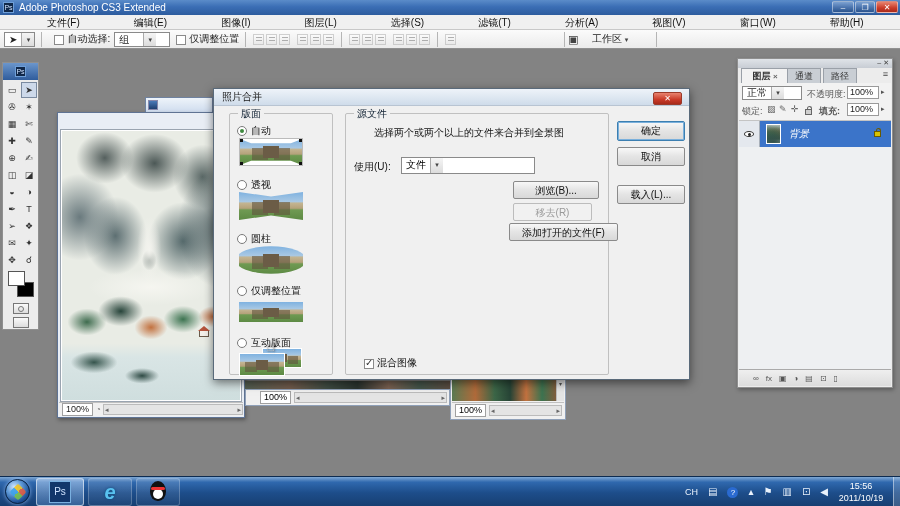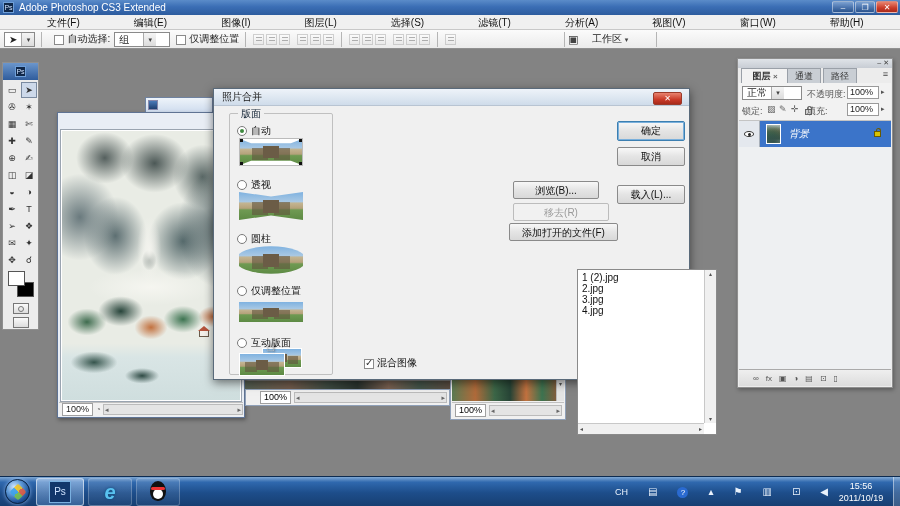--- a/index.html
+++ b/index.html
@@ -123,21 +123,21 @@
     background:conic-gradient(#e85a3a 0 25%,#7ac143 0 50%,#3aa0e8 0 75%,#f5c518 0);border-radius:2px;transform:rotate(45deg);opacity:.85;}
   .tbtn{position:absolute;top:1px;width:48px;height:28px;border-radius:3px;display:flex;align-items:center;justify-content:center;}
   .tbtn.active{background:linear-gradient(rgba(210,230,255,.5),rgba(110,160,220,.35));border:1px solid rgba(255,255,255,.55);}
   .tbtn.idle{background:linear-gradient(rgba(255,255,255,.14),rgba(255,255,255,.03));border:1px solid rgba(255,255,255,.22);}
   .ps-app{width:22px;height:22px;background:#12366b;border:1px solid #7ab0e0;color:#cfe2ff;font-size:10px;line-height:20px;text-align:center;}
   .ie-e{font-size:20px;font-style:italic;font-weight:bold;color:#59c2f0;text-shadow:0 0 3px #0a4a7a;}
   .qq{position:relative;width:18px;height:22px;}
   .qq .body{position:absolute;left:1px;top:0;width:16px;height:20px;background:#111;border-radius:50% 50% 46% 46%;}
   .qq .belly{position:absolute;left:4px;top:8px;width:10px;height:10px;background:#fff;border-radius:50%;}
   .qq .scarf{position:absolute;left:2px;top:6px;width:14px;height:3px;background:#e33;border-radius:2px;}
-  .tray{position:absolute;top:0;height:30px;display:flex;align-items:center;gap:20px;color:#eaf2fc;font-size:9px;}
+  .tray{position:absolute;top:0;height:30px;display:flex;align-items:center;gap:10px;color:#eaf2fc;font-size:9px;}
   .tray .ic{font-size:10px;line-height:10px;}
   .helpdot{width:11px;height:11px;border-radius:50%;background:#2a6ad0;color:#fff;font-size:8px;line-height:11px;text-align:center;}
   .clock{position:absolute;right:10px;top:3px;width:58px;text-align:center;color:#fff;font-size:9px;line-height:12px;}
   .showdesk{position:absolute;right:0;top:0;width:7px;height:30px;background:rgba(255,255,255,.16);border-left:1px solid rgba(255,255,255,.45);}
 
   
   .painting{position:absolute;inset:1px;background-color:#e9ece5;background-image:
     radial-gradient(ellipse 30px 14px at 18% 86%,#35544c,rgba(53,84,76,0) 78%),
     radial-gradient(ellipse 22px 10px at 45% 91%,#2e4a44,rgba(46,74,68,0) 78%),
     linear-gradient(to bottom,rgba(0,0,0,0) 79%,#d9e5e5 84%,#cfdede 100%),
@@ -346,45 +346,38 @@
         <span>互动版面</span>
       </span>
       <span class="thumb t-inter" style="top:234px;height:30px;">
         <span class="photo p2"></span>
         <span class="photo"></span>
       </span>
     </div>
 
     <span class="hand-cursor" style="left:52px;top:248px;">☝</span>
 
-
-    <div class="listbox">
-      <div style="padding-top:2px;">
-        <div class="file-row">1 (2).jpg</div>
-        <div class="file-row">2.jpg</div>
-        <div class="file-row">3.jpg</div>
-        <div class="file-row">4.jpg</div>
-      </div>
-      <div class="vscroll">
-        <div>▴</div>
-        <div style="position:absolute;bottom:1px;left:0;right:0;">▾</div>
-      </div>
-      <div class="hscroll">
-        <span>◂</span>
-        <span>▸</span>
-      </div>
-    </div>
+    <div class="grp" style="left:131px;top:24px;width:264px;height:262px;">
+      <span class="grp-title">源文件</span>
+      <div class="abs" style="left:28px;top:12px;width:225px;font-size:10px;color:#111;">选择两个或两个以上的文件来合并到全景图</div>
+      <span class="abs" style="left:8px;top:46px;font-size:10px;color:#111;">使用(U):</span>
+      <span class="ddl abs" style="left:55px;top:43px;width:134px;height:17px;">
+        <span class="val">文件</span>
+        <span class="arr">▾</span>
+      </span>
+    </div>
+
 
     <span class="abs" style="left:150px;top:267px;display:flex;align-items:center;font-size:10px;color:#111;">
       <span class="chk checked" style="margin-left:0;"></span>
       <span>混合图像</span>
     </span>
 
     <span class="wbtn" style="left:299px;top:92px;width:86px;height:18px;">浏览(B)...</span>
-    <span class="wbtn dis" style="left:299px;top:114px;width:96px;height:18px;">移去(R)</span>
+    <span class="wbtn dis" style="left:299px;top:114px;width:79px;height:18px;">移去(R)</span>
     <span class="wbtn" style="left:295px;top:134px;width:109px;height:18px;">添加打开的文件(F)</span>
 
     <span class="wbtn def" style="left:403px;top:32px;width:68px;height:20px;">确定</span>
     <span class="wbtn" style="left:403px;top:58px;width:68px;">取消</span>
     <span class="wbtn" style="left:403px;top:96px;width:68px;">载入(L)...</span>
   </div>
 
   <div class="panelgrp">
     <div class="pg-collapse">
       <span>–</span>
@@ -404,21 +397,21 @@
         <span class="arr" style="line-height:12px;">▾</span>
       </span>
       <span class="abs" style="left:68px;top:5px;color:#555;">不透明度:</span>
       <span class="pbox abs" style="left:108px;top:3px;width:32px;">100%</span>
       <span class="abs" style="left:142px;top:5px;font-size:7px;color:#555;">▸</span>
       <span class="abs" style="left:3px;top:22px;color:#555;">锁定:</span>
       <span class="abs" style="left:28px;top:21px;font-size:9px;color:#666;">▨</span>
       <span class="abs" style="left:40px;top:21px;font-size:9px;color:#666;">✎</span>
       <span class="abs" style="left:52px;top:21px;font-size:9px;color:#666;">✛</span>
       <span class="padlock gray abs" style="left:64px;top:24px;"></span>
-      <span class="abs" style="left:68px;top:22px;color:#555;">填充:</span>
+      <span class="abs" style="left:80px;top:22px;color:#555;font-weight:bold;">填充:</span>
       <span class="pbox abs" style="left:108px;top:20px;width:32px;">100%</span>
       <span class="abs" style="left:142px;top:22px;font-size:7px;color:#555;">▸</span>
     </div>
 
     <div class="abs" style="left:1px;top:62px;right:1px;height:26px;background:#3b74c9;display:flex;align-items:center;">
       <span style="width:21px;height:26px;background:#e4e8ee;border-right:1px solid #a8b0ba;display:flex;align-items:center;justify-content:center;">
           <span class="eye"></span>
         </span>
       <span class="painting" style="position:static;display:inline-block;width:15px;height:20px;margin-left:6px;border:1px solid #fff;background-size:100% 100%;"></span>
       <span style="margin-left:8px;font-size:10px;font-style:italic;color:#fff;">背景</span>

